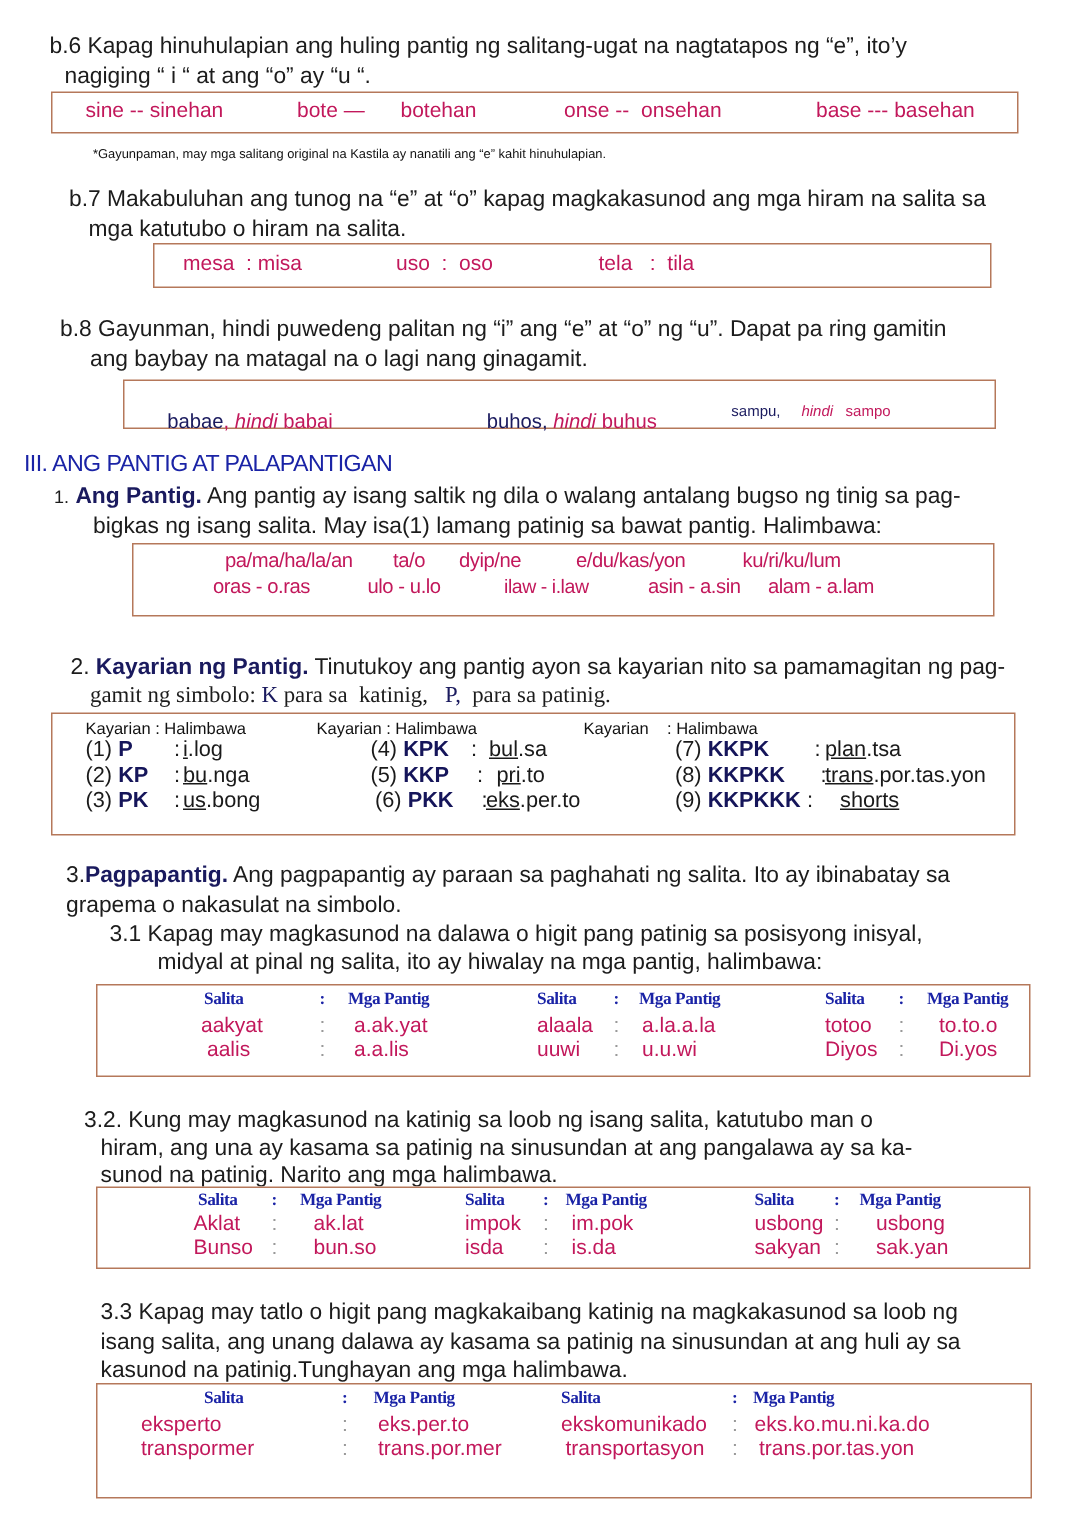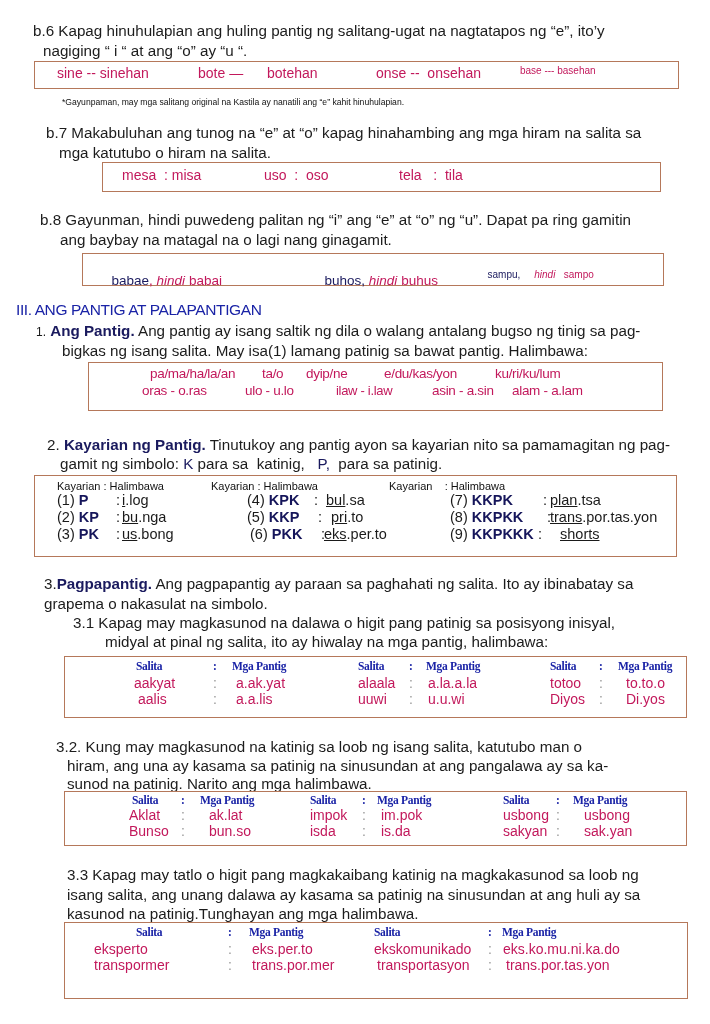--- a/index.html
+++ b/index.html
@@ -25,24 +25,24 @@
 </head>
 <body>
 
 <div class="abs para just" style="left:33px;top:21px;width:650px;">b.6 Kapag hinuhulapian ang huling pantig ng salitang-ugat na nagtatapos ng “e”, ito’y</div>
 <div class="abs para" style="left:43px;top:41px;">nagiging “ i “  at ang “o”    ay “u “.</div>
 <div class="box" style="left:34px;top:61px;width:643px;height:26px;"></div>
 <div class="abs mag" style="left:57px;top:65px;font-size:14px;">sine -- sinehan</div>
 <div class="abs mag" style="left:198px;top:65px;font-size:14px;">bote —</div>
 <div class="abs mag" style="left:267px;top:65px;font-size:14px;">botehan</div>
 <div class="abs mag" style="left:376px;top:65px;font-size:14px;white-space:pre;">onse --  onsehan</div>
-<div class="abs mag" style="left:520px;top:65px;font-size:10px;">base --- basehan</div>
+<div class="abs mag" style="left:544px;top:65px;font-size:14px;">base --- basehan</div>
 <div class="abs note" style="left:62px;top:97px;">*Gayunpaman, may mga salitang  original na Kastila ay nanatili ang “e” kahit hinuhulapian.</div>
 
-<div class="abs para" style="left:46px;top:123px;">b.7  Makabuluhan ang tunog na “e” at “o” kapag hinahambing ang mga hiram na salita sa</div>
+<div class="abs para" style="left:46px;top:123px;">b.7  Makabuluhan ang tunog na “e” at “o” kapag magkakasunod ang mga hiram na salita sa</div>
 <div class="abs para" style="left:59px;top:143px;">mga katutubo o hiram na salita.</div>
 <div class="box" style="left:102px;top:162px;width:557px;height:28px;"></div>
 <div class="abs mag" style="left:122px;top:167px;font-size:14px;white-space:pre;">mesa  : misa</div>
 <div class="abs mag" style="left:264px;top:167px;font-size:14px;white-space:pre;">uso  :  oso</div>
 <div class="abs mag" style="left:399px;top:167px;font-size:14px;white-space:pre;">tela   :  tila</div>
 
 <div class="abs para" style="left:40px;top:210px;">b.8  Gayunman, hindi puwedeng palitan ng “i” ang “e” at “o” ng “u”. Dapat pa ring gamitin</div>
 <div class="abs para" style="left:60px;top:230px;">ang baybay na matagal na o lagi nang ginagamit.</div>
 <div class="box" style="left:82px;top:253px;width:580px;height:31px;"></div>
 <div class="abs" style="left:104px;top:258px;font-size:13.5px;white-space:pre;">
@@ -71,21 +71,21 @@
 <div class="abs mag" style="left:142px;top:383px;font-size:13.5px;letter-spacing:-0.3px;">oras - o.ras</div>
 <div class="abs mag" style="left:245px;top:383px;font-size:13.5px;letter-spacing:-0.3px;">ulo - u.lo</div>
 <div class="abs mag" style="left:336px;top:383px;font-size:13px;letter-spacing:-0.3px;">ilaw - i.law</div>
 <div class="abs mag" style="left:432px;top:383px;font-size:13.5px;letter-spacing:-0.3px;">asin - a.sin</div>
 <div class="abs mag" style="left:512px;top:383px;font-size:13.5px;letter-spacing:-0.3px;">alam - a.lam</div>
 
 <div class="abs para" style="left:47px;top:435px;">
   <span>2.</span>
   <b class="navy">Kayarian ng Pantig.</b><span> Tinutukoy ang pantig ayon sa kayarian nito sa pamamagitan ng pag-</span>
 </div>
-<div class="abs para" style="left:60px;top:454px;white-space:pre;"><span>gamit ng simbolo: </span><span class="navy">K</span><span> para sa  katinig,   </span><span class="navy">P,</span><span>  para sa patinig.</span></div>
+<div class="abs para" style="left:60px;top:454px;white-space:pre;font-family:Liberation Serif, serif;"><span>gamit ng simbolo: </span><span class="navy">K</span><span> para sa  katinig,   </span><span class="navy">P,</span><span>  para sa patinig.</span></div>
 
 <div class="box" style="left:34px;top:475px;width:641px;height:80px;"></div>
 <div class="abs khdr" style="left:57px;top:480px;">Kayarian : Halimbawa</div>
 <div class="abs khdr" style="left:211px;top:480px;">Kayarian : Halimbawa</div>
 <div class="abs khdr" style="left:389px;top:480px;white-space:pre;">Kayarian    : Halimbawa</div>
 
 <div id="kay-entries">
     <div class="abs kay" style="left:57px;top:492px;white-space:pre;"><span>(1)</span> <b>P</b></div>
     <div class="abs kay" style="left:116px;top:492px;">:</div>
     <div class="abs kay" style="left:122px;top:492px;white-space:pre;"><u>i</u><span>.log</span></div>

